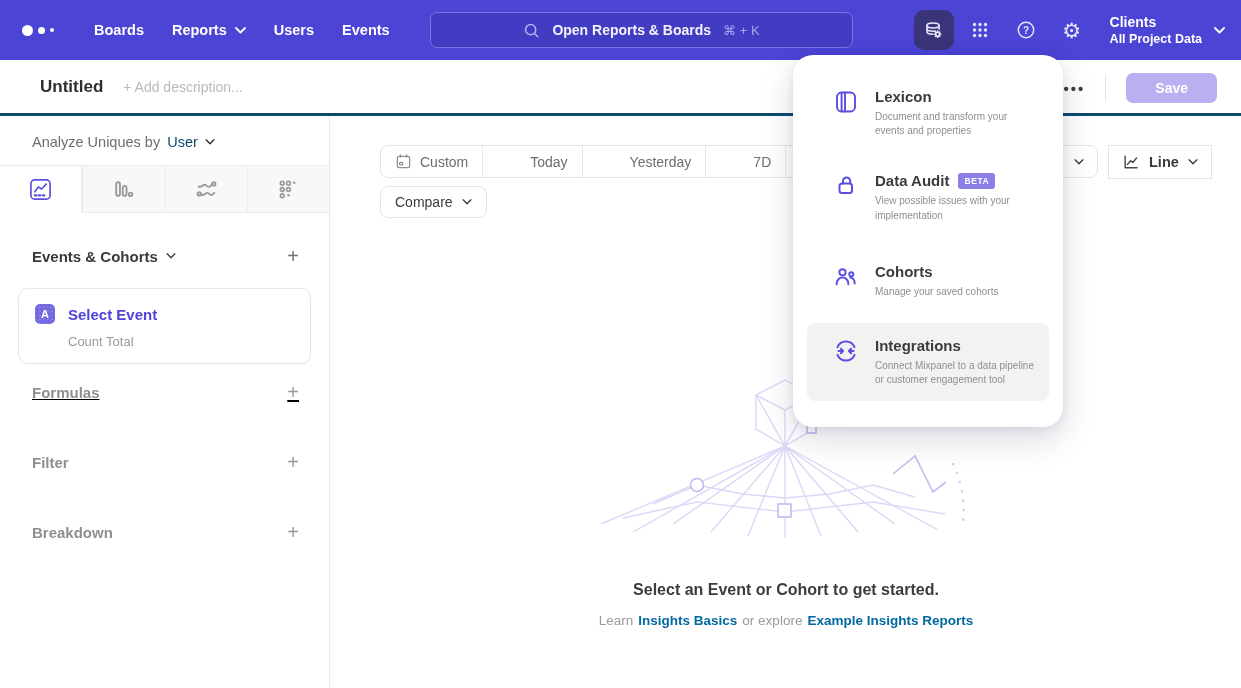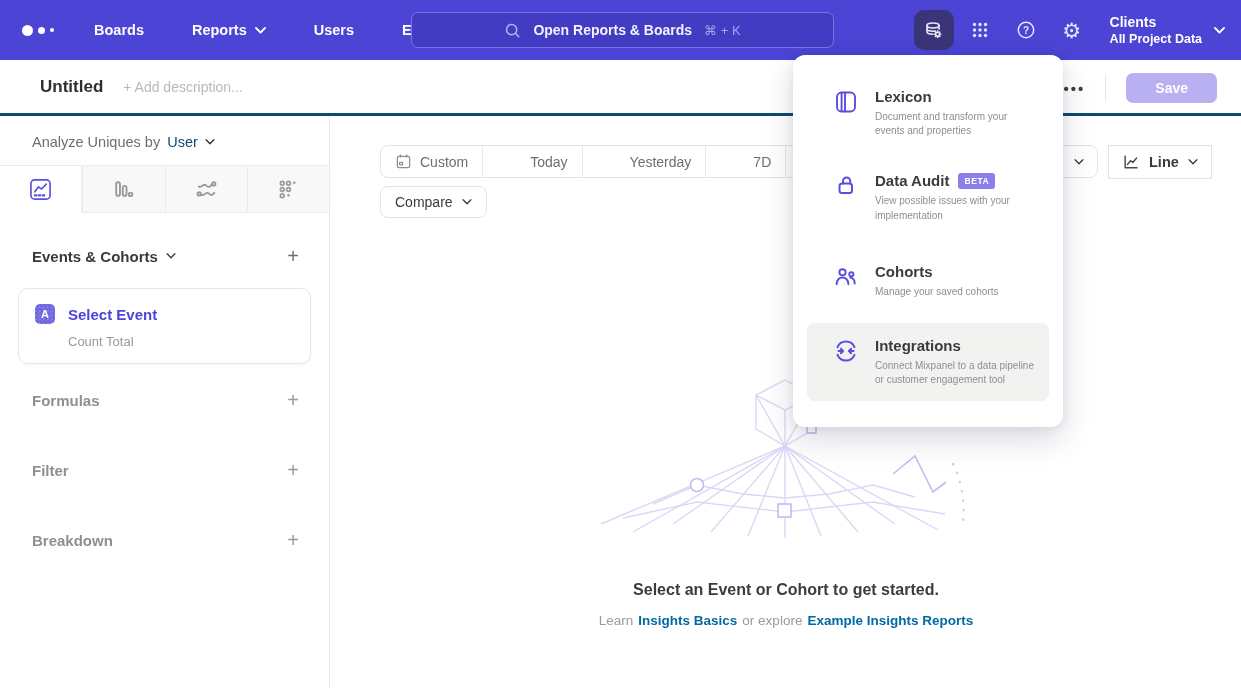--- a/index.html
+++ b/index.html
@@ -6,25 +6,25 @@
   html,body { width:1241px; height:688px; overflow:hidden; background:#fff;
               font-family:"Liberation Sans", sans-serif; }
   .page { position:relative; width:1241px; height:688px; }
 
   
   .nav { position:absolute; top:0; left:0; right:0; height:60px; background:#4b44d4; z-index:10;
          display:flex; align-items:center; }
   .logo { margin-left:22px; display:flex; align-items:center; gap:5px; }
   .logo i { display:block; border-radius:50%; background:#fff; }
   .logo .d1{width:11px;height:11px}.logo .d2{width:7px;height:7px}.logo .d3{width:4px;height:4px}
-  .nav-links { display:flex; align-items:center; gap:48px; margin-left:40px; }
+  .nav-links { display:flex; align-items:center; gap:28px; margin-left:40px; }
   .nav-link { color:#fff; font-size:14.5px; font-weight:700; display:flex; align-items:center; gap:8px; cursor:pointer; }
   .chev { display:inline-block; }
   .chev svg { display:block; }
-  .searchbar { position:absolute; left:411px; top:12px; width:423px; height:36px;
+  .searchbar { position:absolute; left:430px; top:12px; width:423px; height:36px;
                background:#423cc2; border:1px solid #7b74e6; border-radius:7px;
                display:flex; align-items:center; justify-content:center; gap:12px; cursor:pointer; }
   .searchbar .s-label { color:#f3f2fd; font-size:14px; font-weight:700; }
   .searchbar .s-short { color:#a9a3ee; font-size:13px; font-weight:400; }
   .nav-right { position:absolute; right:16px; top:0; height:60px; display:flex; align-items:center; gap:6px; }
   .icon-btn { width:40px; height:40px; border-radius:10px; display:flex; align-items:center; justify-content:center; cursor:pointer; }
   .icon-btn.active { background:#3a3478; }
   .gear-glyph { color:#e8e6fb; font-size:21px; line-height:1; }
   .project { margin-left:12px; display:flex; align-items:center; gap:12px; cursor:pointer; }
   .project .p-org { color:#fff; font-size:14px; font-weight:700; }
@@ -51,21 +51,21 @@
   .viz-tabs { display:flex; margin-top:15px; height:48px; border-top:1px solid #ececec; }
   .viz-tab { flex:1; display:flex; align-items:center; justify-content:center; cursor:pointer;
              background:#f8f8f8; border-bottom:1px solid #ececec; border-left:1px solid #ececec; }
   .viz-tab:first-child { border-left:none; }
   .viz-tab.sel { background:#fff; border-bottom:1px solid #fff; border-right:1px solid #ececec; }
   .side-sect { display:flex; align-items:center; justify-content:space-between; margin:0 30px 0 32px; }
   .sect-title { font-size:15px; font-weight:700; color:#3a3a3a; display:flex; align-items:center; gap:8px; }
   .sect-title.dim { color:#8f8f8f; }
   .plus { font-size:20px; font-weight:400; color:#6f6f6f; cursor:pointer; line-height:1; }
   .plus.dim { color:#9a9a9a; }
-  .mt-ec { margin-top:33px; } .mt-card { margin:22px 18px 0; } .mt-f1 { margin-top:26px; }
+  .mt-ec { margin-top:33px; } .mt-card { margin:22px 18px 0; } .mt-f1 { margin-top:18px;text-decoration:underline; }
   .mt-f2 { margin-top:50px; } .mt-f3 { margin-top:50px; }
   .event-card { border:1px solid #e6e6e6; border-radius:10px; background:#fff;
                 box-shadow:0 1px 3px rgba(0,0,0,.04); padding:15px 16px 14px; cursor:pointer; }
   .ec-row1 { display:flex; align-items:center; gap:13px; }
   .ec-badge { width:20px; height:20px; border-radius:5px; background:#7167df;
               background-image:linear-gradient(45deg, rgba(255,255,255,.15) 25%, transparent 25%, transparent 75%, rgba(255,255,255,.15) 75%);
               background-size:4px 4px; color:#fff; font-size:11px; font-weight:700;
               display:flex; align-items:center; justify-content:center; }
   .ec-label { color:#4f44db; font-size:15px; font-weight:700; }
   .ec-metric { margin:10px 0 0 33px; color:#9a9a9a; font-size:13px; }
@@ -90,21 +90,21 @@
               display:flex; align-items:center; gap:9px; font-size:14.5px; font-weight:700; color:#3a3a3a; cursor:pointer; }
   .empty-graphic { position:absolute; left:262px; top:236px; z-index:1; }
   .empty-head { position:absolute; top:465px; left:0; right:0; text-align:center;
                 font-size:16px; font-weight:700; color:#3c3c3c; }
   .empty-learn { position:absolute; top:497px; left:0; right:0; display:flex; justify-content:center; gap:5px;
                  font-size:13.5px; color:#9a9a9a; }
   .empty-learn .lnk { color:#0369a1; font-weight:700; cursor:pointer; }
 
   
   .panel { position:absolute; left:793px; top:55px; width:270px; z-index:60; background:#fff;
-           border-radius:12px; box-shadow:0 12px 32px rgba(25,25,70,.16), 0 2px 8px rgba(25,25,70,.08);
+           border-radius:20px; box-shadow:0 12px 32px rgba(25,25,70,.16), 0 2px 8px rgba(25,25,70,.08);
            padding:33px 0 26px; }
   .menu-item { display:flex; gap:16px; padding:0 24px 0 40px; cursor:pointer; }
   .menu-item .mi-icon { width:26px; flex-shrink:0; padding-top:1px; }
   .mi-title { font-size:15px; font-weight:700; color:#3b3b3b; display:flex; align-items:center; }
   .mi-desc { font-size:10px; color:#8f8f8f; line-height:1.42; margin-top:5px; }
   .beta { display:inline-block; background:#8c80e8; color:#fff; font-size:8.5px; font-weight:700;
           letter-spacing:.6px; padding:3px 6px; border-radius:3px; margin-left:9px; }
   .mb-a { margin-bottom:34px; } .mb-b { margin-bottom:40px; } .mb-c { margin-bottom:24px; }
   .menu-item.hovered { margin:0 14px; padding:14px 10px 14px 26px; background:#f2f2f1; border-radius:8px; }
 </style>

